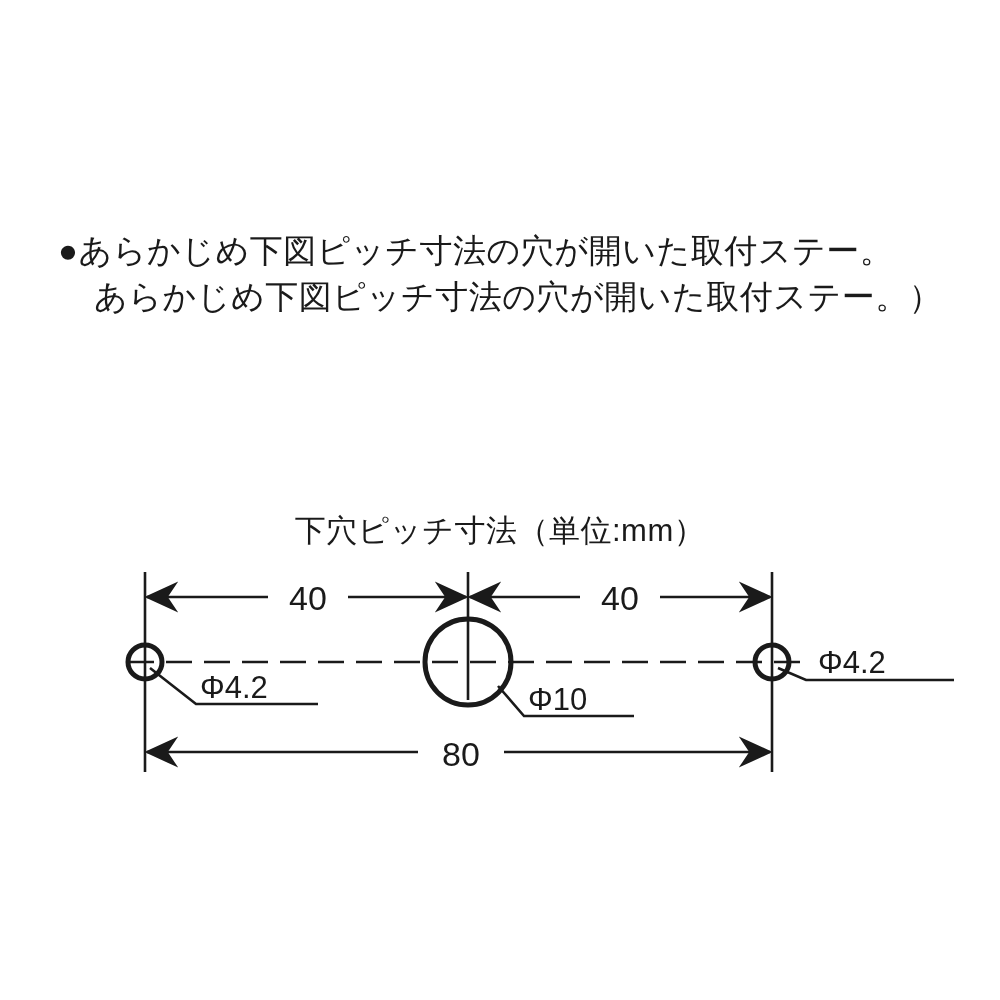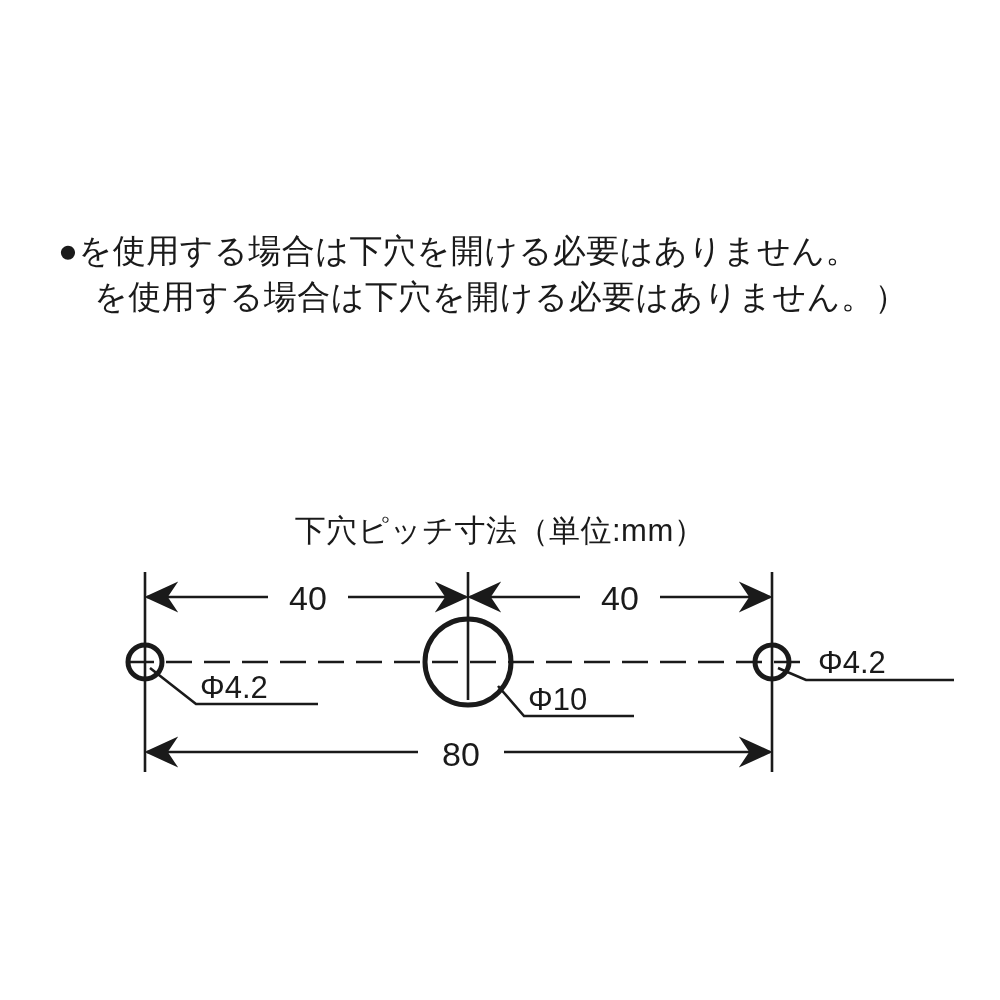--- a/index.html
+++ b/index.html
@@ -69,22 +69,22 @@
   .label-text {
     font-family: "Liberation Sans", sans-serif;
     font-size: 31px;
     fill: #1a1a1a;
   }
 </style>
 </head>
 <body>
 
 <div class="notice">
-  <div class="notice-line">●を使用する場合は下穴を開ける必要はありません。</div>
-  <div class="notice-line indent2">を使用する場合は下穴を開ける必要はありません。）</div>
+  <div class="notice-line">●あらかじめ下図ピッチ寸法の穴が開いた取付ステー。</div>
+  <div class="notice-line indent2">あらかじめ下図ピッチ寸法の穴が開いた取付ステー。）</div>
 </div>
 
 <div class="figure">
 
   <div class="fig-caption">下穴ピッチ寸法（単位:mm）</div>
 
   <svg class="diagram" viewBox="0 0 1000 330">
     <defs>
       <marker id="arrL" markerWidth="14" markerHeight="12" refX="1" refY="6" orient="auto">
         <path d="M13,0 L0,6 L13,12 L9,6 Z" fill="#1a1a1a"></path>

